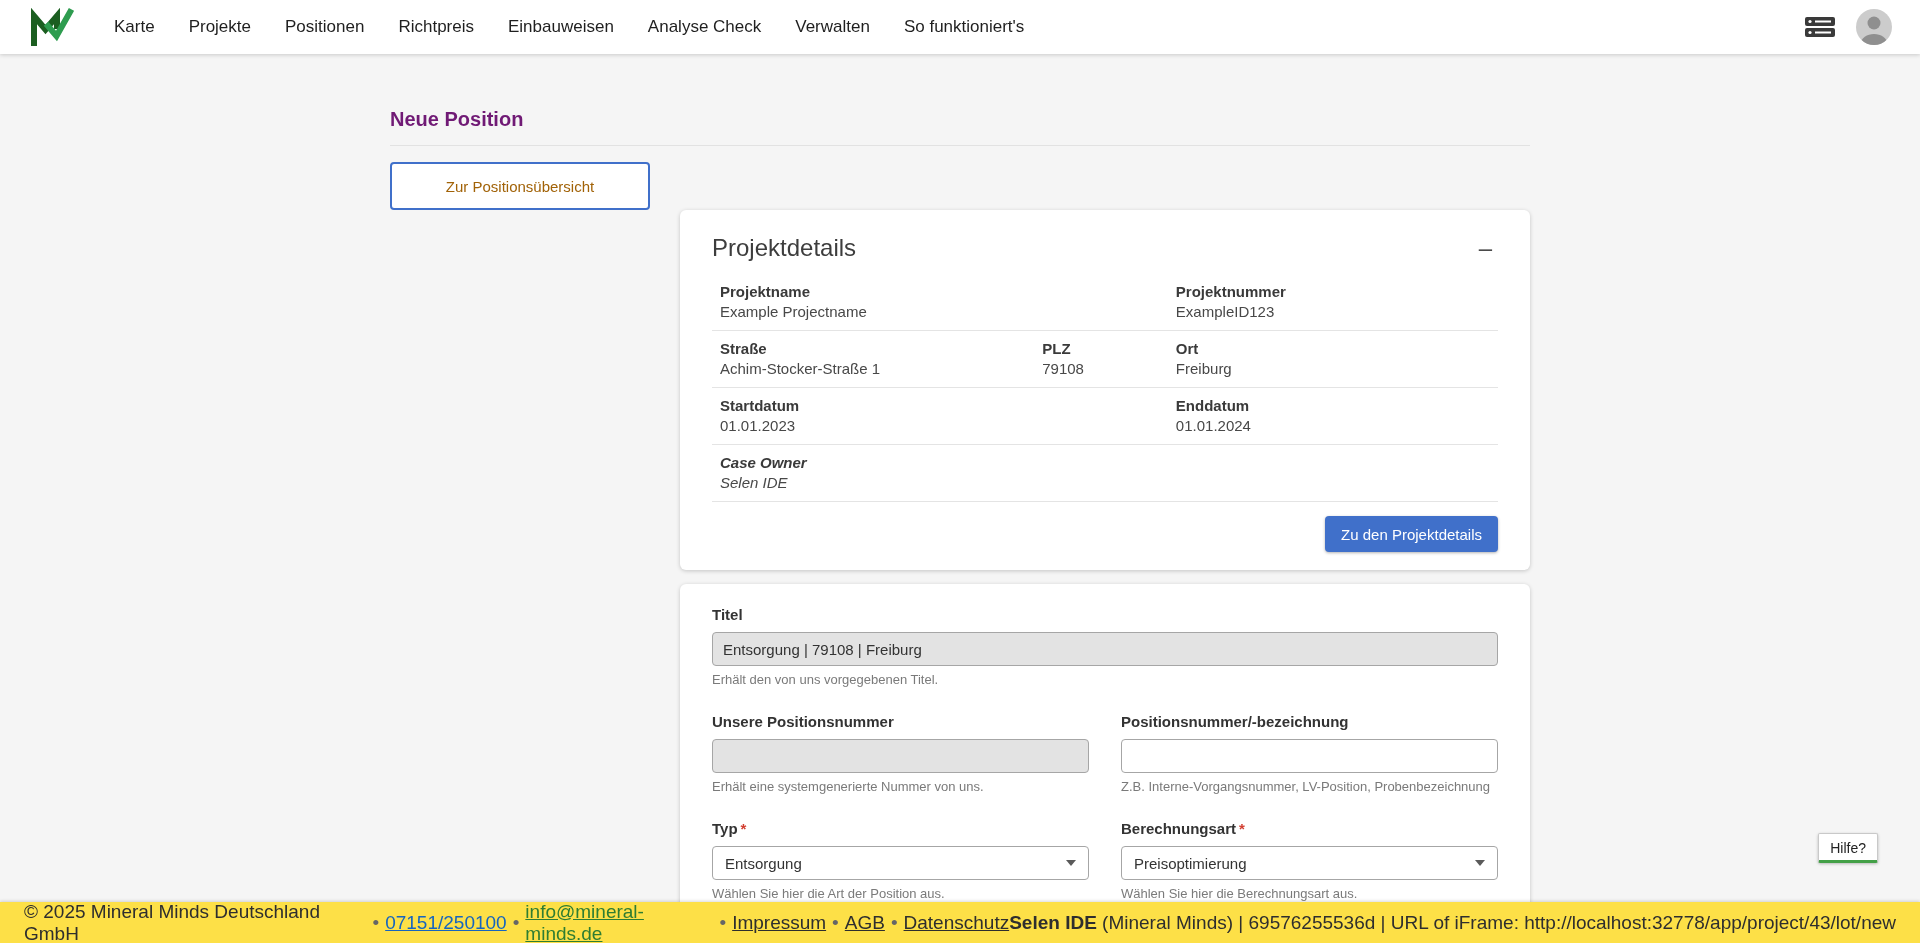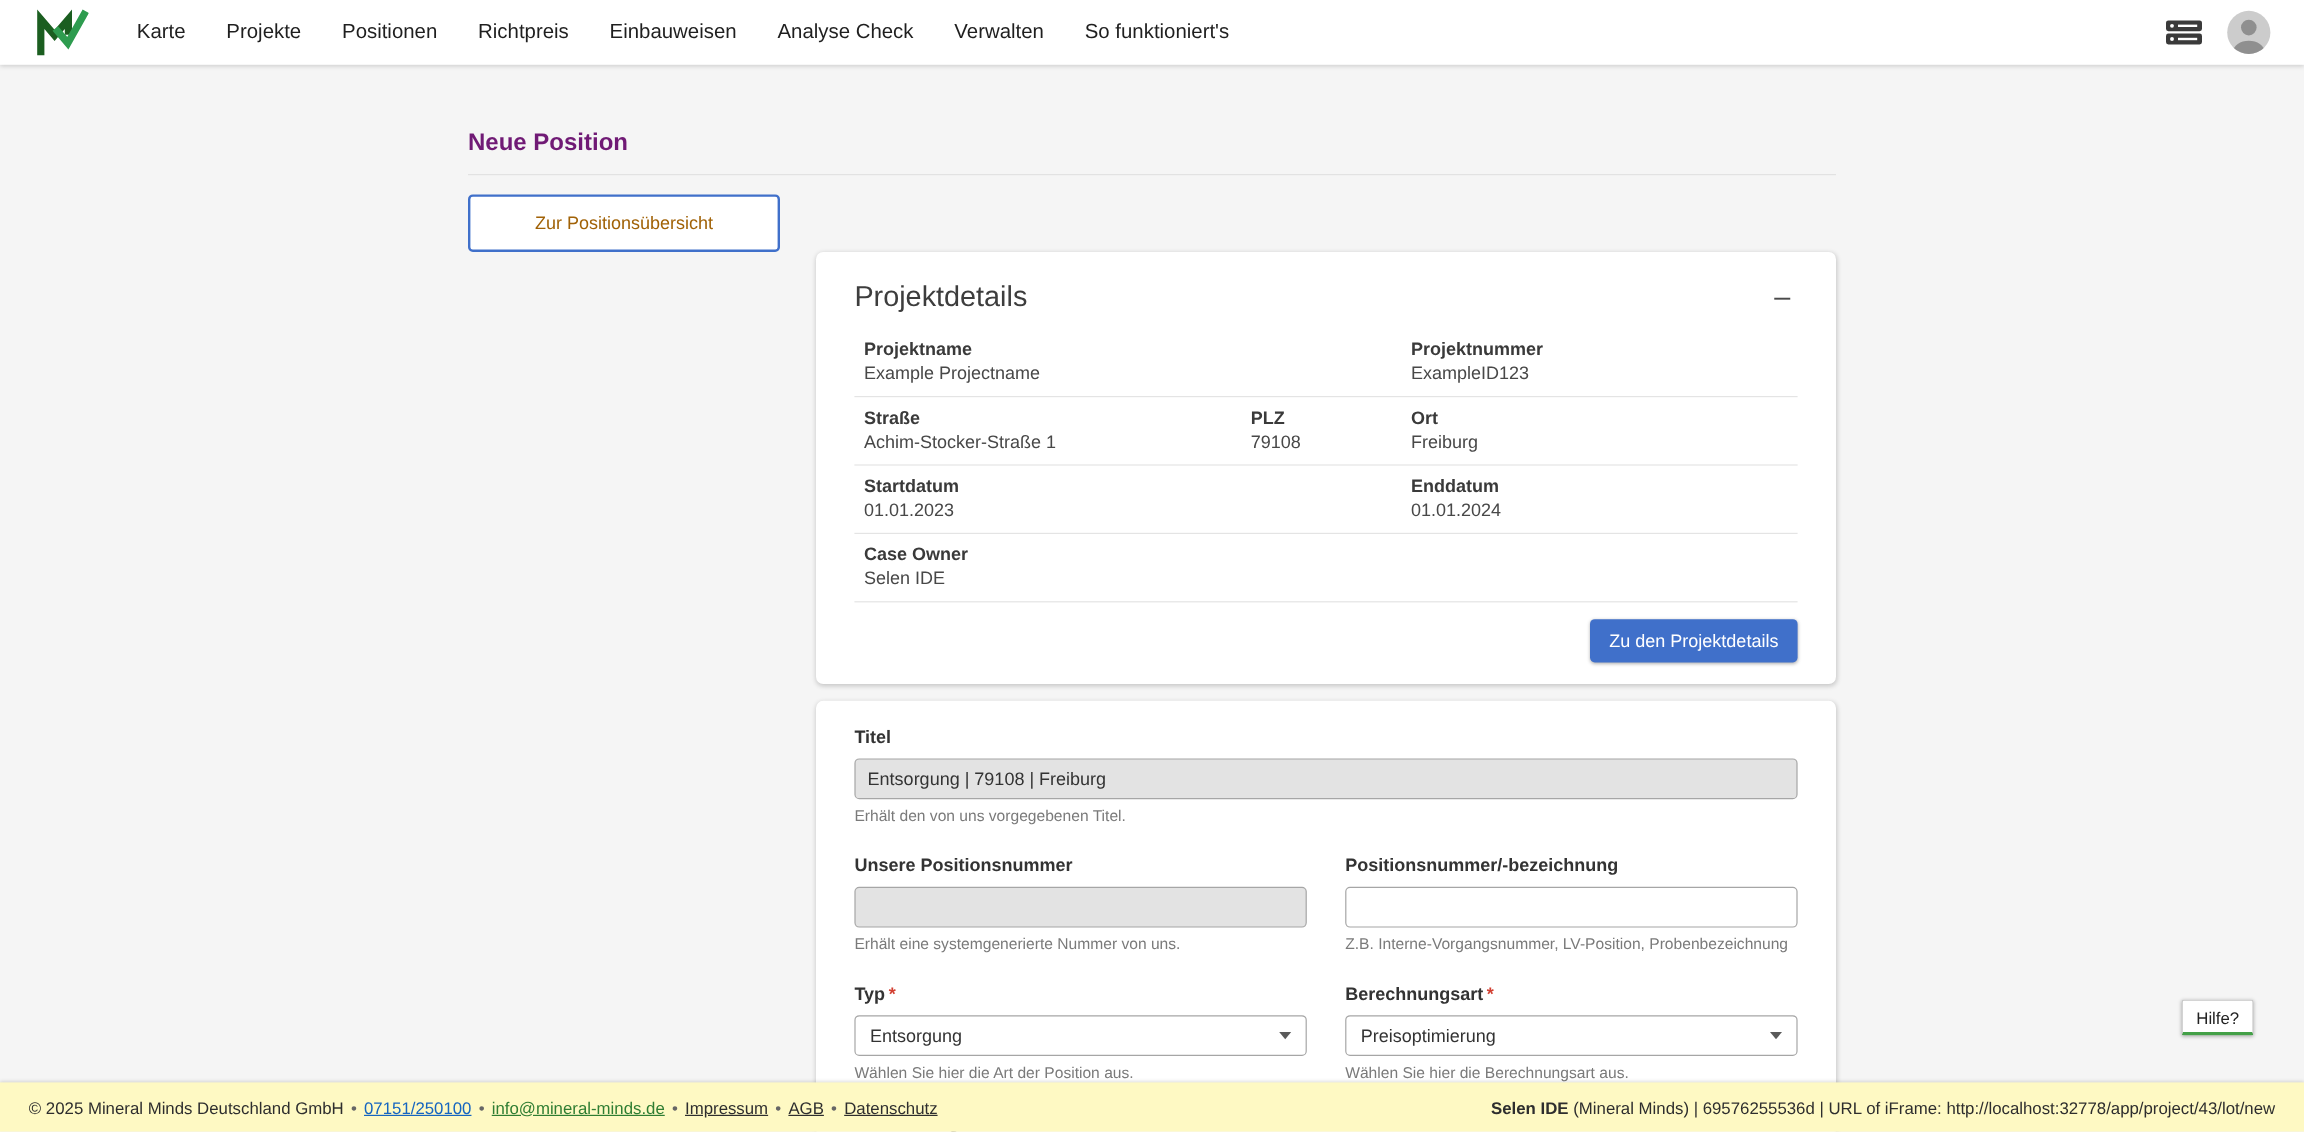--- a/index.html
+++ b/index.html
@@ -54,21 +54,21 @@
 
   
   .ptable { width:100%; }
   .prow {
     display:grid; grid-template-columns:41% 17% 42%;
     border-bottom:1px solid #e4e4e4;
   }
   .pcell { padding:9px 8px 10px; }
   .span2 { grid-column:1 / span 2; }
   .col3  { grid-column:3; }
-  .span3 { grid-column:1 / -1; }
+  .span3 { grid-column:1 / -1;font-style:italic; }
   .pcell-label { font-size:15px; font-weight:700; color:#3a3a3a; margin-bottom:3px; }
   .pcell-value { font-size:15px; color:#484848; }
 
   .card-actions { display:flex; justify-content:flex-end; margin-top:14px; }
   .primary-btn {
     background:#4070ca; color:#fff; border:none; border-radius:4px;
     height:36px; padding:0 16px; font-size:15px; font-family:inherit;
     cursor:pointer; box-shadow:0 1px 3px rgba(0,0,0,.3);
   }
 
@@ -98,23 +98,23 @@
   .help-btn {
     position:fixed; right:42px; bottom:80px; z-index:30;
     background:#fff; border:1px solid #c9c9c9; border-bottom:3px solid #43a047;
     border-radius:2px; padding:6px 11px 4px; font-size:14px; color:#222;
     font-family:inherit; cursor:pointer; box-shadow:0 1px 3px rgba(0,0,0,.25);
   }
 
   
   .footer {
     position:fixed; left:0; right:0; bottom:0; height:41px; z-index:20;
-    background:#fef9c3; box-shadow:0 -1px 3px rgba(0,0,0,.15);
+    background:#fde047; box-shadow:0 -1px 3px rgba(0,0,0,.15);
     display:flex; align-items:center; justify-content:space-between;
-    padding:0 24px; font-size:14px; color:#2e2e2e;
+    padding:0 24px; font-size:19px; color:#2e2e2e;
   }
   .footer-left { display:flex; align-items:center; flex-wrap:nowrap; }
   .sep { color:#666; margin:0 6px; }
   .flink { text-decoration:underline; cursor:pointer; }
   .flink-phone { color:#1565c0; }
   .flink-email { color:#2e7d32; }
   .flink-plain { color:#2e2e2e; }
   .footer-right { white-space:nowrap; }
   .fuser { font-weight:700; }
 </style>

